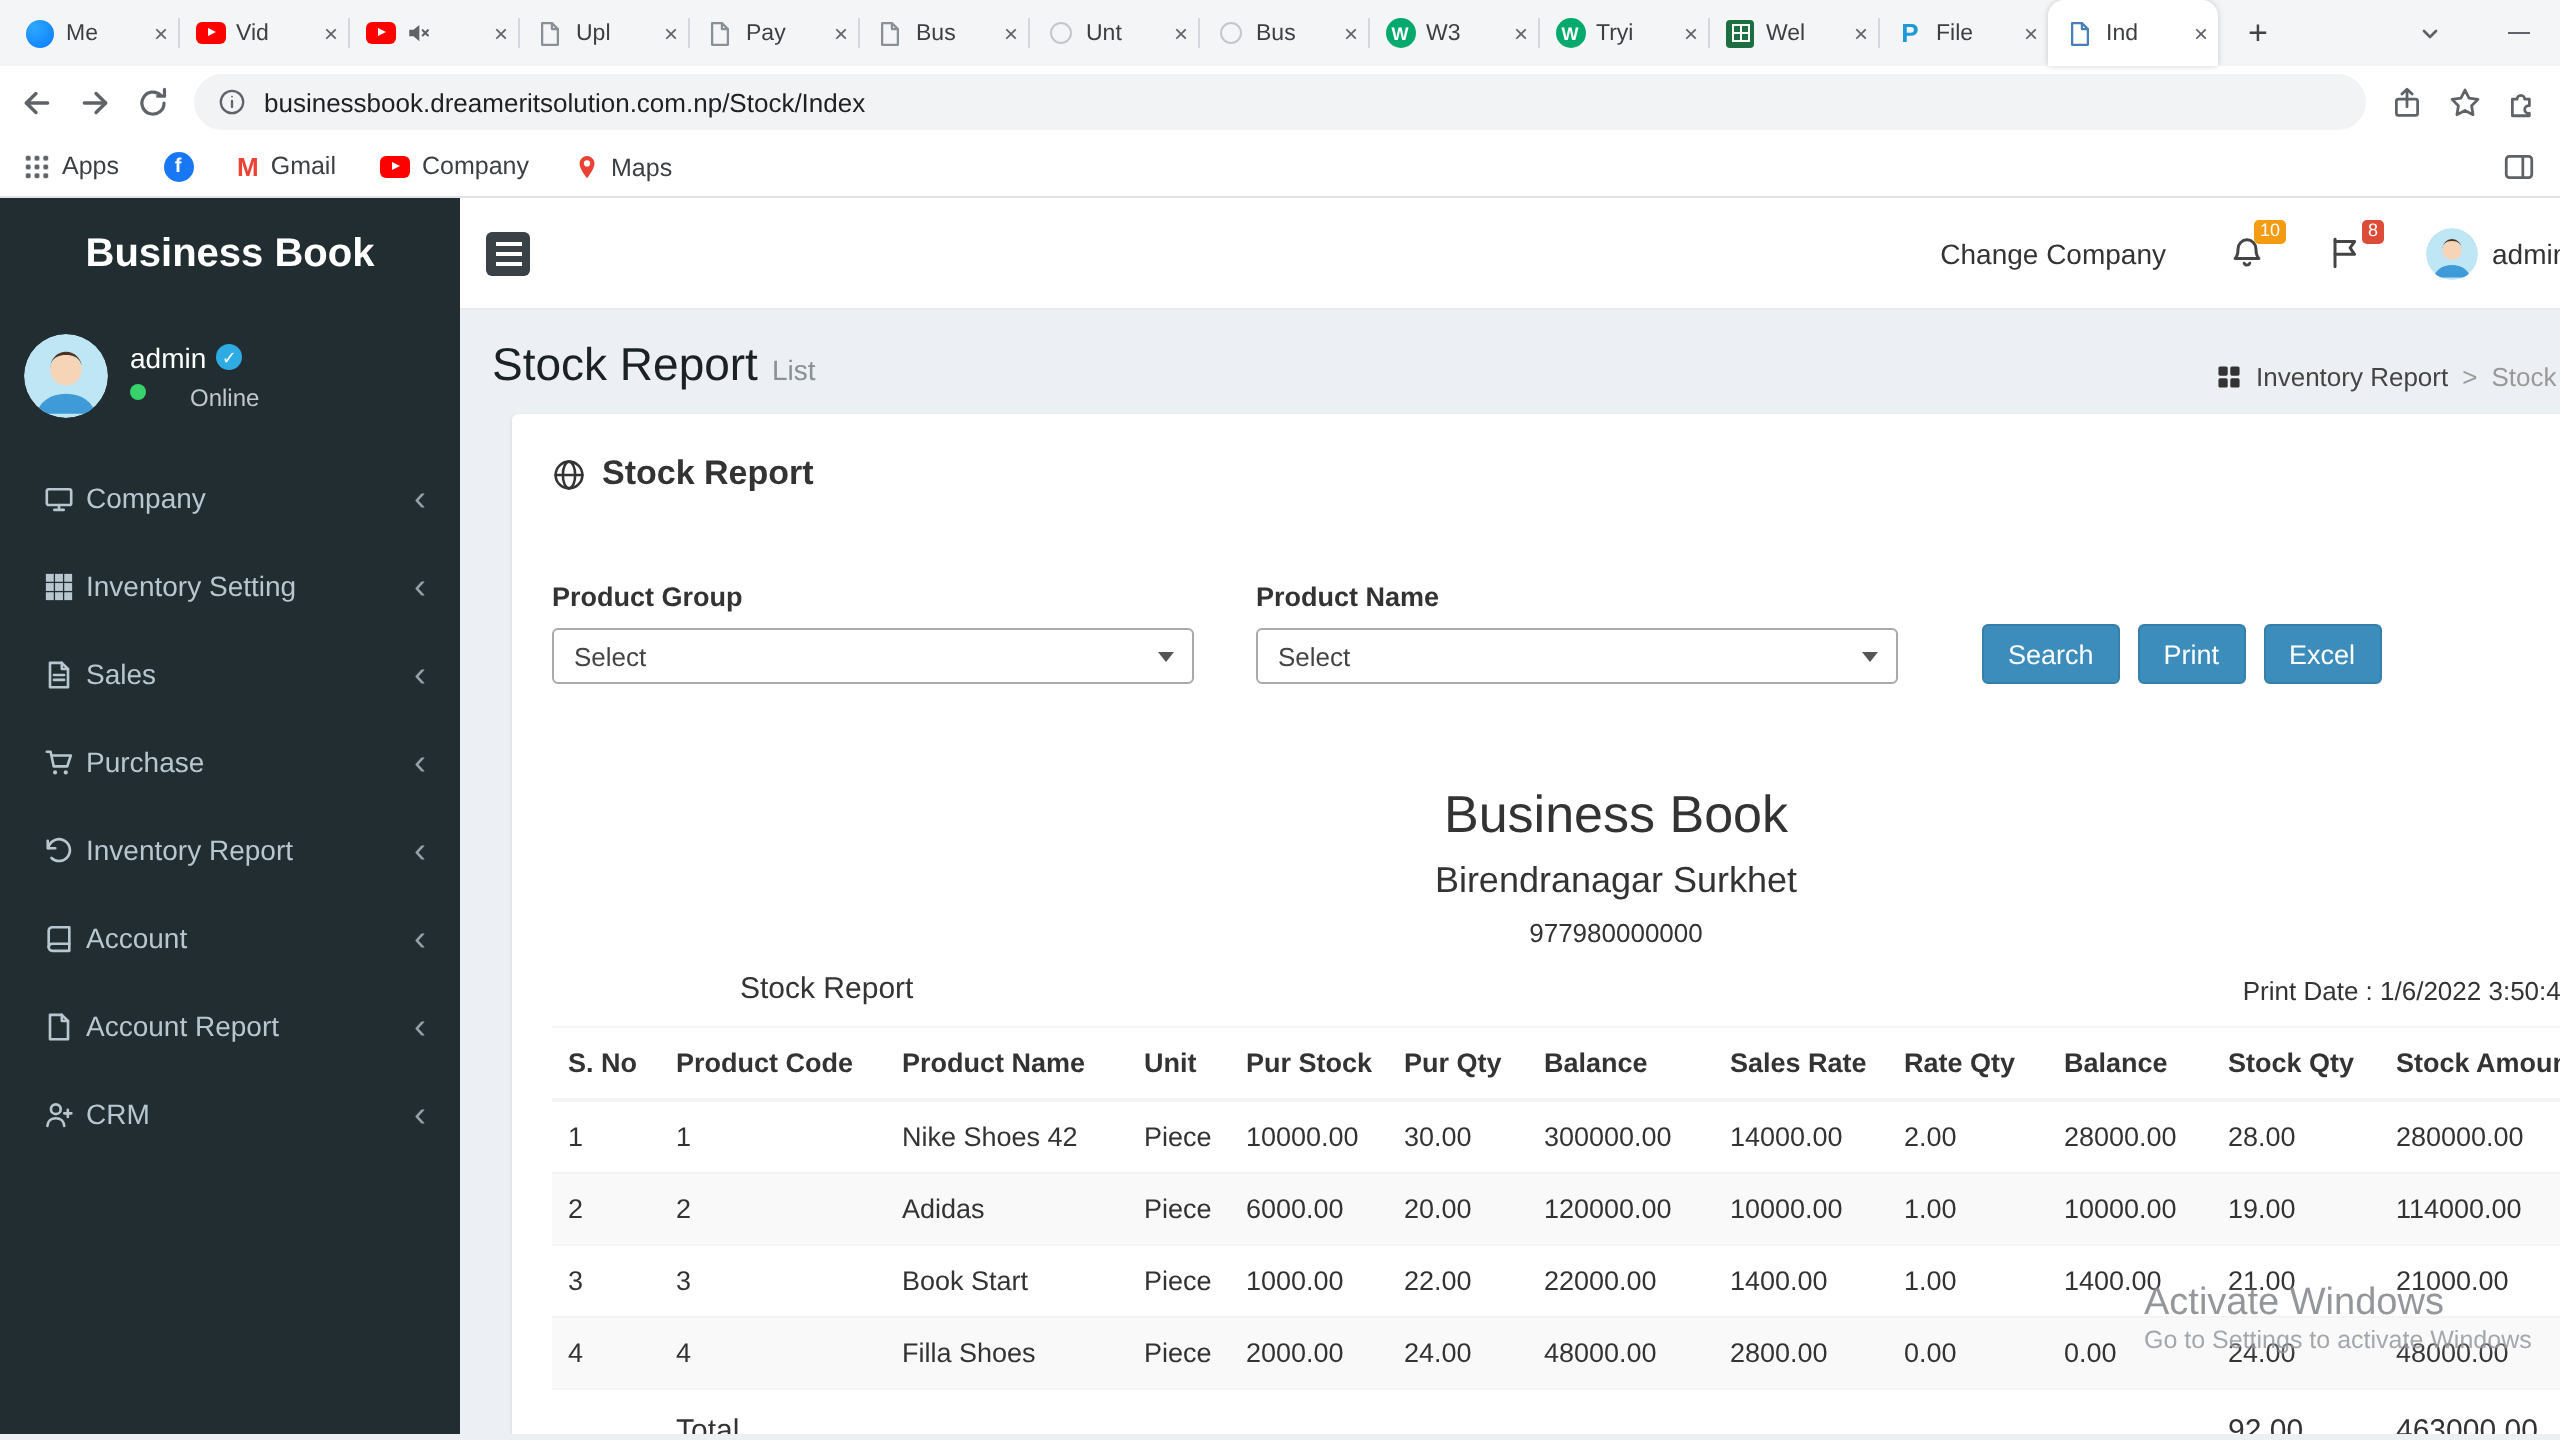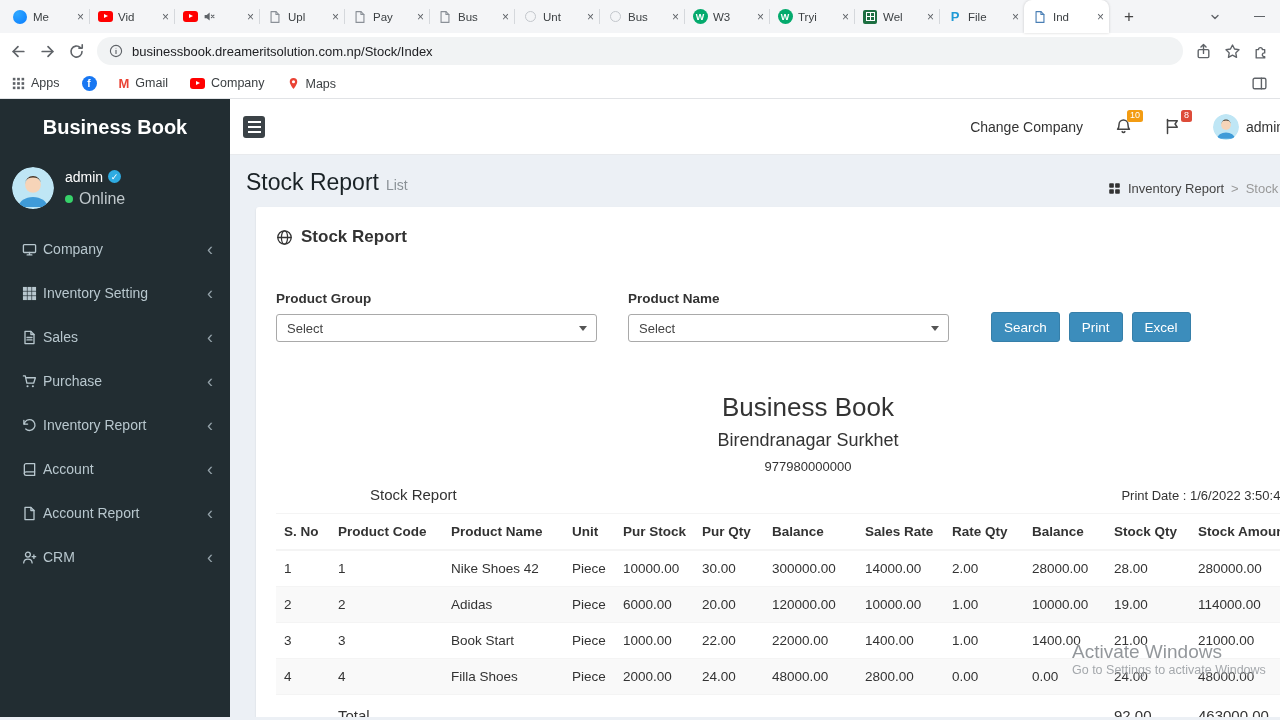--- a/index.html
+++ b/index.html
@@ -58,21 +58,21 @@
   
   .app{display:flex;height:621px}
   .sidebar{width:230px;background:#222d32;flex:none}
   .logo{height:56px;line-height:56px;text-align:center;color:#fff;font-size:20px;font-weight:bold}
   .user-panel{display:flex;padding:12px 12px 12px 12px;gap:11px;align-items:center}
   .avatar{width:42px;height:42px;border-radius:50%;overflow:hidden;flex:none;display:block}
   .avatar svg{width:100%;height:100%;display:block}
   .u-name{color:#fff;font-size:14px;display:flex;align-items:center;gap:5px}
   .badge-check{width:13px;height:13px;background:#2eabe2;border-radius:50%;color:#fff;font-size:9px;display:flex;align-items:center;justify-content:center}
   .badge-check::after{content:"\2713"}
-  .u-status{color:#c0c8cc;font-size:16px;margin-top:5px;display:flex;align-items:center;gap:6px}
+  .u-status{color:#c0c8cc;font-size:12px;margin-top:5px;display:flex;gap:22px}
   .dot{width:8px;height:8px;background:#37d26a;border-radius:50%;display:inline-block}
   .menu{margin-top:6px}
   .menu-item{display:flex;align-items:center;height:44px;padding:0 17px 0 22px;color:#b8c7ce;font-size:14px;cursor:pointer}
   .mi{width:16px;margin-right:5px;display:flex;flex:none}
   .mi svg{width:15px;height:15px}
   .chev{margin-left:auto;font-size:18px;color:#93a1a8;line-height:1}
 
   .main{flex:1;display:flex;flex-direction:column;min-width:0}
   .app-header{height:56px;background:#fff;display:flex;align-items:center;border-bottom:1px solid #e8eaed;flex:none}
   .burger{width:22px;height:22px;background:#3b4247;border-radius:3px;margin-left:13px;display:flex;flex-direction:column;justify-content:center;align-items:center;gap:3px}

